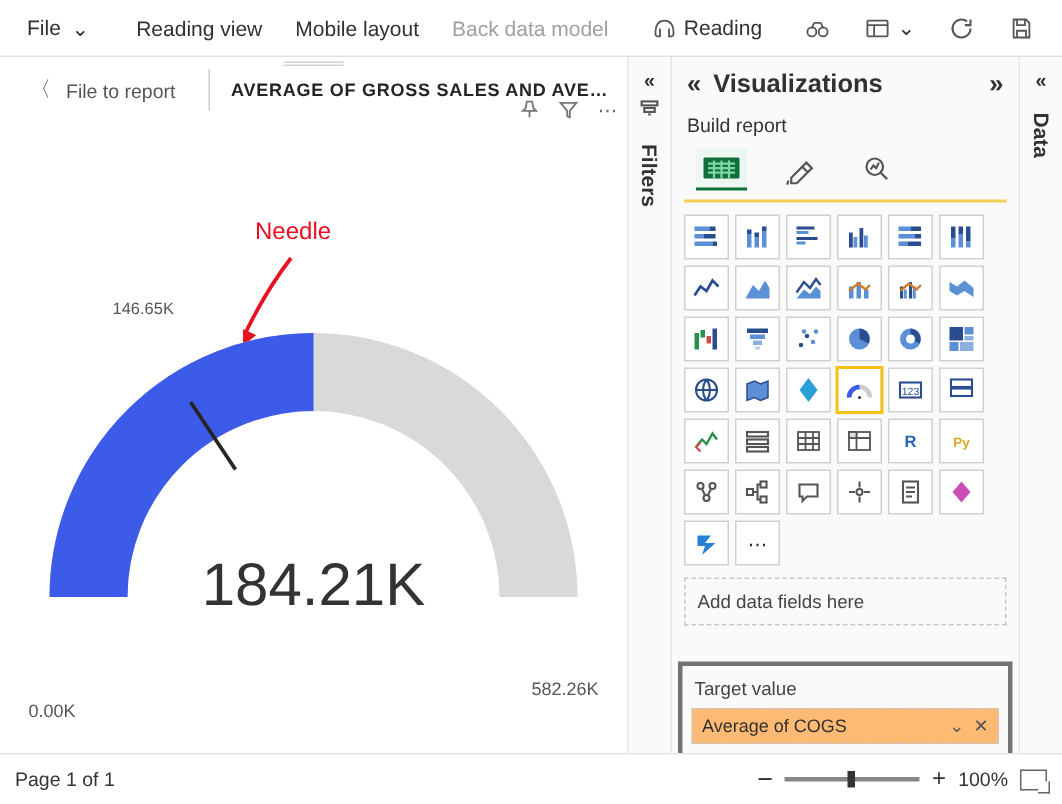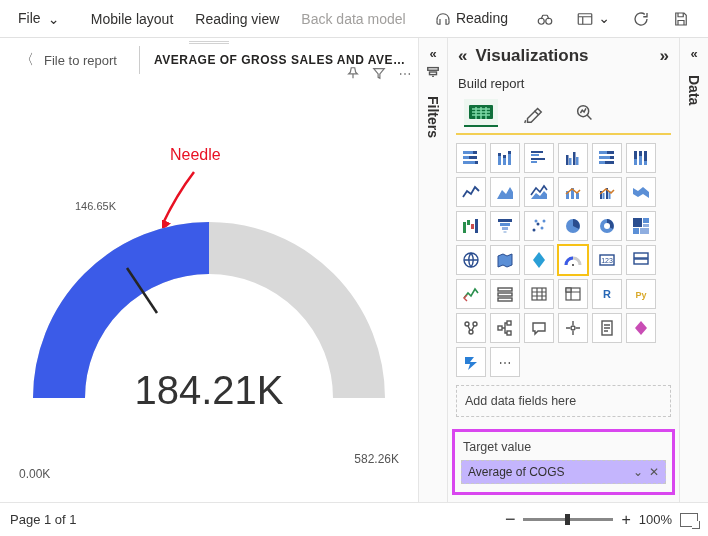--- a/index.html
+++ b/index.html
@@ -44,23 +44,23 @@
 .viz-tabs { display: flex; padding: 2px 8px 6px; gap: 18px; border-bottom: 2px solid #f3cf54; margin: 0 8px; }
 .viz-tab { width: 34px; height: 28px; display: flex; align-items: center; justify-content: center; cursor: pointer; }
 .viz-tab.active { background: #edf6f0; border-bottom: 2px solid #0f703b; }
 .viz-grid { display: grid; grid-template-columns: repeat(6, 30px); gap: 4px; padding: 8px 8px 4px; }
 .viz-cell { width: 30px; height: 30px; border: 1px solid #d0d0d0; display: flex; align-items: center; justify-content: center; cursor: pointer; background: #fff; }
 .viz-cell.sel { outline: 2px solid #f7c216; outline-offset: -1px; }
 .viz-cell svg { width: 20px; height: 20px; }
 .viz-extra { display: flex; gap: 4px; padding: 0 8px 8px; }
 
 .field-well { margin: 0 8px 8px; border: 1px dashed #c8c8c8; padding: 8px; font-size: 12.5px; color: #444; cursor: pointer; }
-.tv-wrap { border: 3px solid #d946ef; padding: 6px 6px 8px; margin: 4px 4px; }
+.tv-wrap { border: 3px solid #737373; padding: 6px 6px 8px; margin: 16px 4px; }
 .tv-label { font-size: 12.5px; color: #444; padding: 2px 2px 6px; }
-.tv-field { border: 1px dashed #c8c8c8; background: #c4b5fd; display: flex; align-items: center; padding: 4px 6px; font-size: 12px; cursor: pointer; }
+.tv-field { border: 1px dashed #c8c8c8; background: #fdba74; display: flex; align-items: center; padding: 4px 6px; font-size: 12px; cursor: pointer; }
 .tv-field .x { margin-left: auto; display: flex; gap: 6px; color: #555; }
 
 .data-flyout { width: 29px; border-left: 1px solid #e5e5e5; background: #fafafa; display: flex; flex-direction: column; align-items: center; padding-top: 8px; }
 .data-flyout .ico { margin-bottom: 4px; cursor: pointer; }
 
 .status { position: absolute; bottom: 0; left: 0; right: 0; height: 34px; border-top: 1px solid #e5e5e5; display: flex; align-items: center; padding: 0 10px; font-size: 13px; color: #333; background: #fff; }
 .status .zoom { margin-left: auto; display: flex; align-items: center; gap: 8px; }
 .ztrack { width: 90px; height: 3px; background: #888; position: relative; }
 .zthumb { position: absolute; top: -4px; left: 42px; width: 5px; height: 11px; background: #333; }
 .fit { width: 18px; height: 14px; border: 1.5px solid #666; position: relative; cursor: pointer; }
@@ -70,22 +70,22 @@
 </style>
 </head>
 <body>
 
 <div class="toolbar">
   <div class="tb-item">
       <span>File</span>
       <span class="tb-icon">⌄</span>
     </div>
   <div class="tb-sep"></div>
+  <div class="tb-item">Reading view</div>
   <div class="tb-item">Mobile layout</div>
-  <div class="tb-item">Reading view</div>
   <div class="tb-item dim">Back data model</div>
   <div class="tb-sep"></div>
   <div class="tb-item">
     <span class="tb-icon">
         <svg viewBox="0 0 24 24" fill="none" stroke="#555" stroke-width="1.6">
           <path d="M4 14c0-5 3-9 8-9s8 4 8 9"></path>
           <path d="M4 14v3c0 1 1 2 2 2h2v-7"></path>
           <path d="M20 14v3c0 1-1 2-2 2h-2v-7"></path>
         </svg>
       </span>

